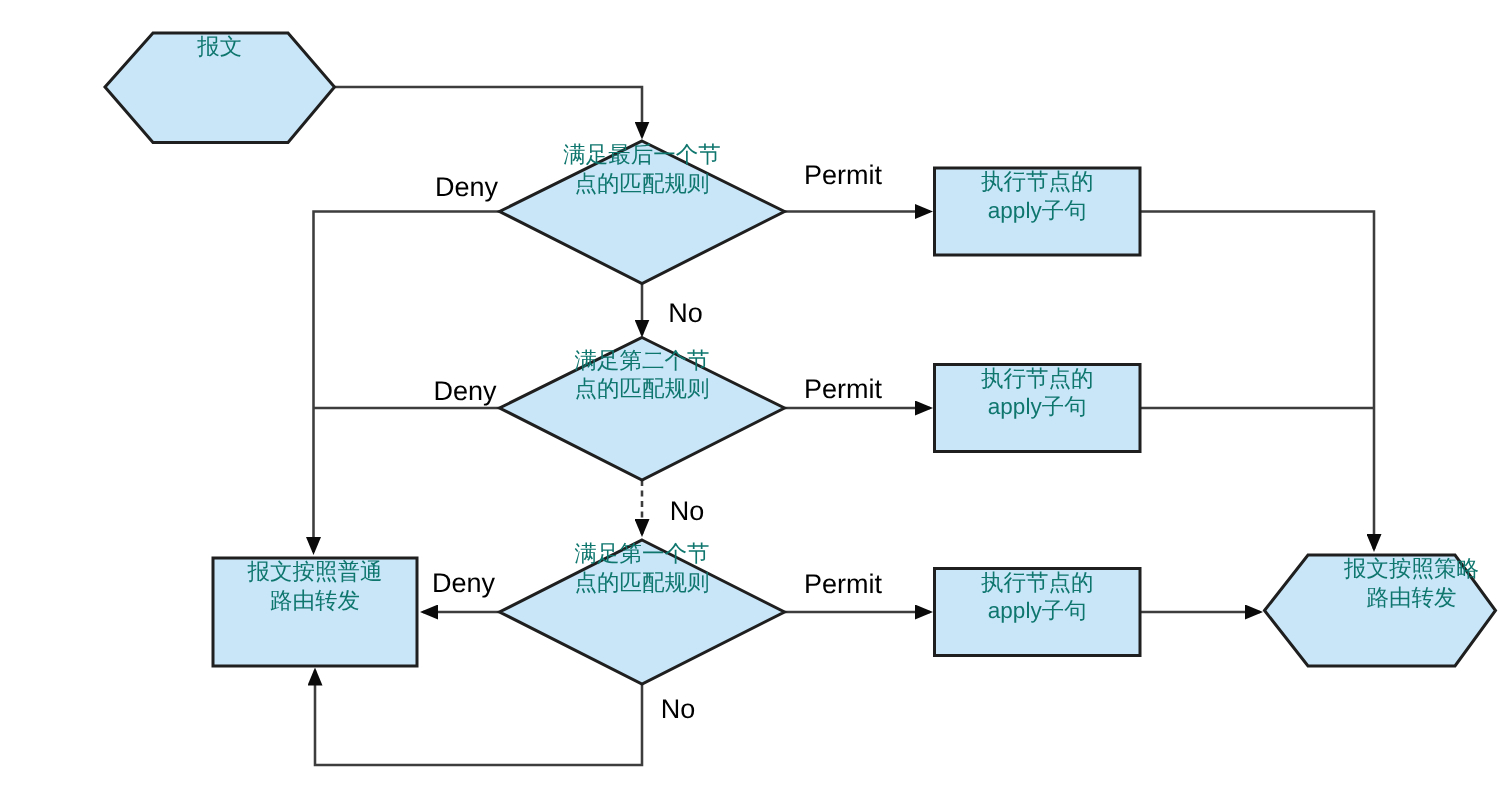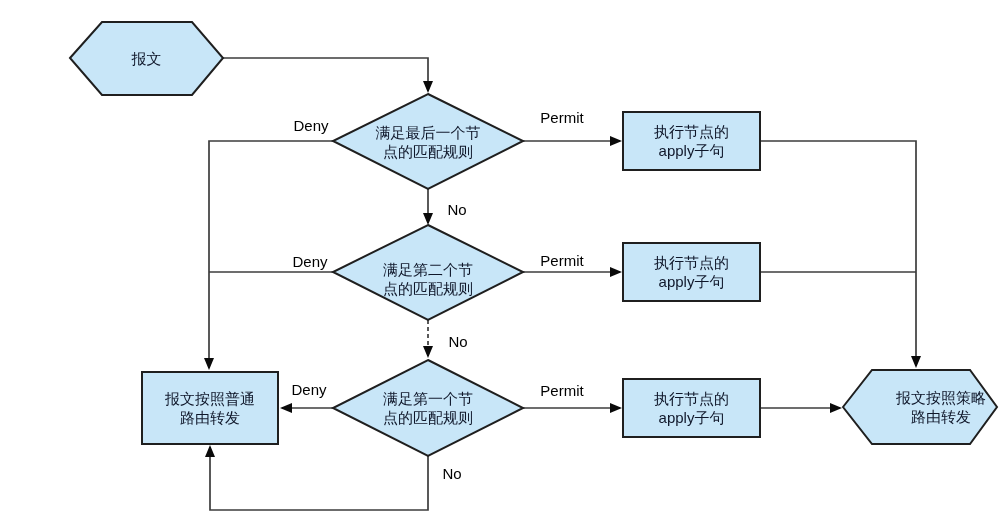--- a/index.html
+++ b/index.html
@@ -7,26 +7,26 @@
     position:relative; width:1002px; height:528px; background:#ffffff;
     font-family:"Liberation Sans", sans-serif; color:#000;
     overflow:hidden;
   }
   svg.flow { position:absolute; left:0; top:0; }
   .shape { stroke:#1f1f1f; stroke-width:2; }
   .connector { fill:none; stroke:#3d3d3d; stroke-width:1.7; }
   .connector.dashed { stroke-dasharray:4 3; }
   .node-label {
     position:absolute; display:flex; flex-direction:column;
-    align-items:center; justify-content:center; text-align:center;
-    font-size:15px; line-height:19px; color:#0f172a; pointer-events:none;
+    align-items:center; text-align:center;
+    font-size:15px; line-height:19px; color:#0f766e; pointer-events:none;
   }
   .edge-label {
     position:absolute; transform:translate(-50%,-50%);
-    font-size:15px; color:#000; white-space:nowrap; pointer-events:none;
+    font-size:18px; color:#000; white-space:nowrap; pointer-events:none;
   }
 </style>
 </head>
 <body>
 
 <div class="canvas">
 
   <svg class="flow" width="1002" height="528" viewBox="0 0 1002 528">
     <defs>
       <marker id="arrow" markerUnits="userSpaceOnUse" markerWidth="12" markerHeight="10" viewBox="0 0 12 10" refX="10" refY="5" orient="auto">

